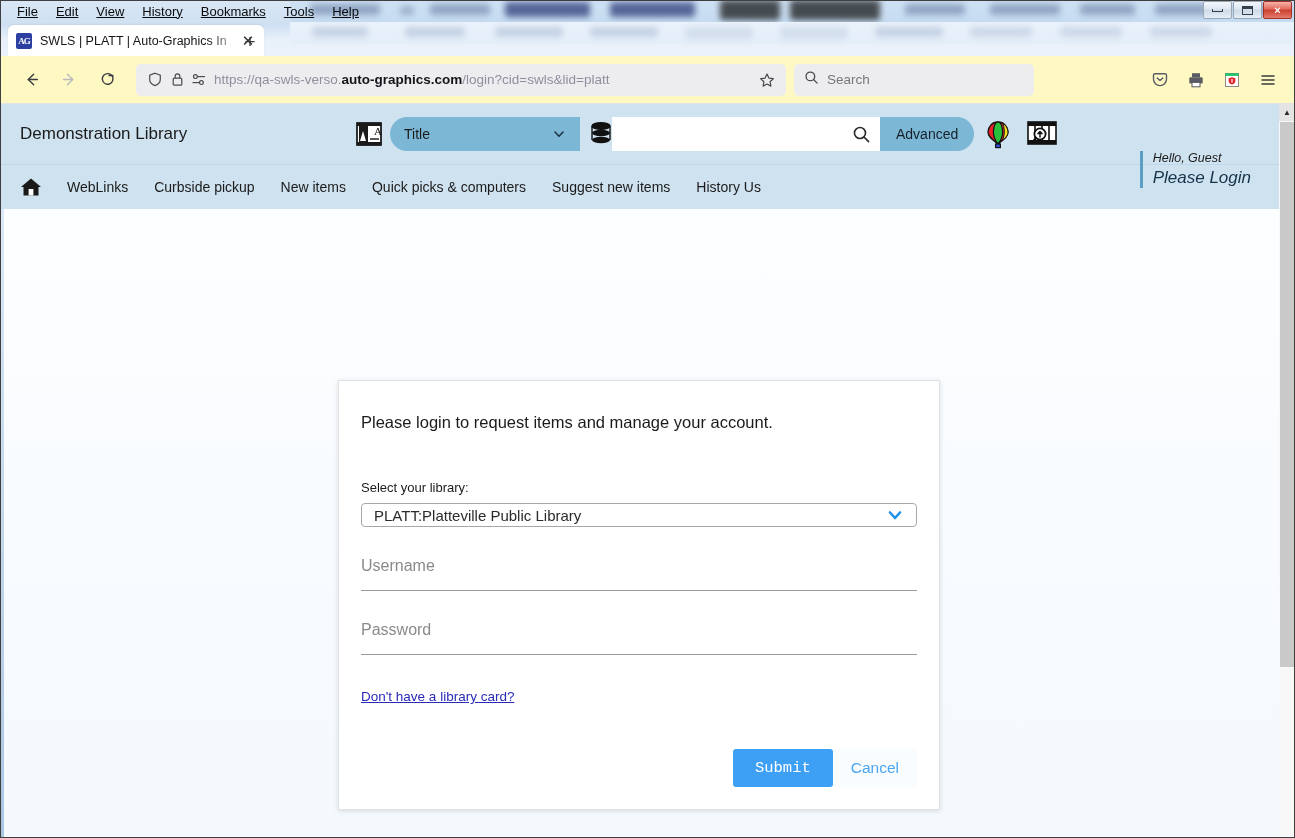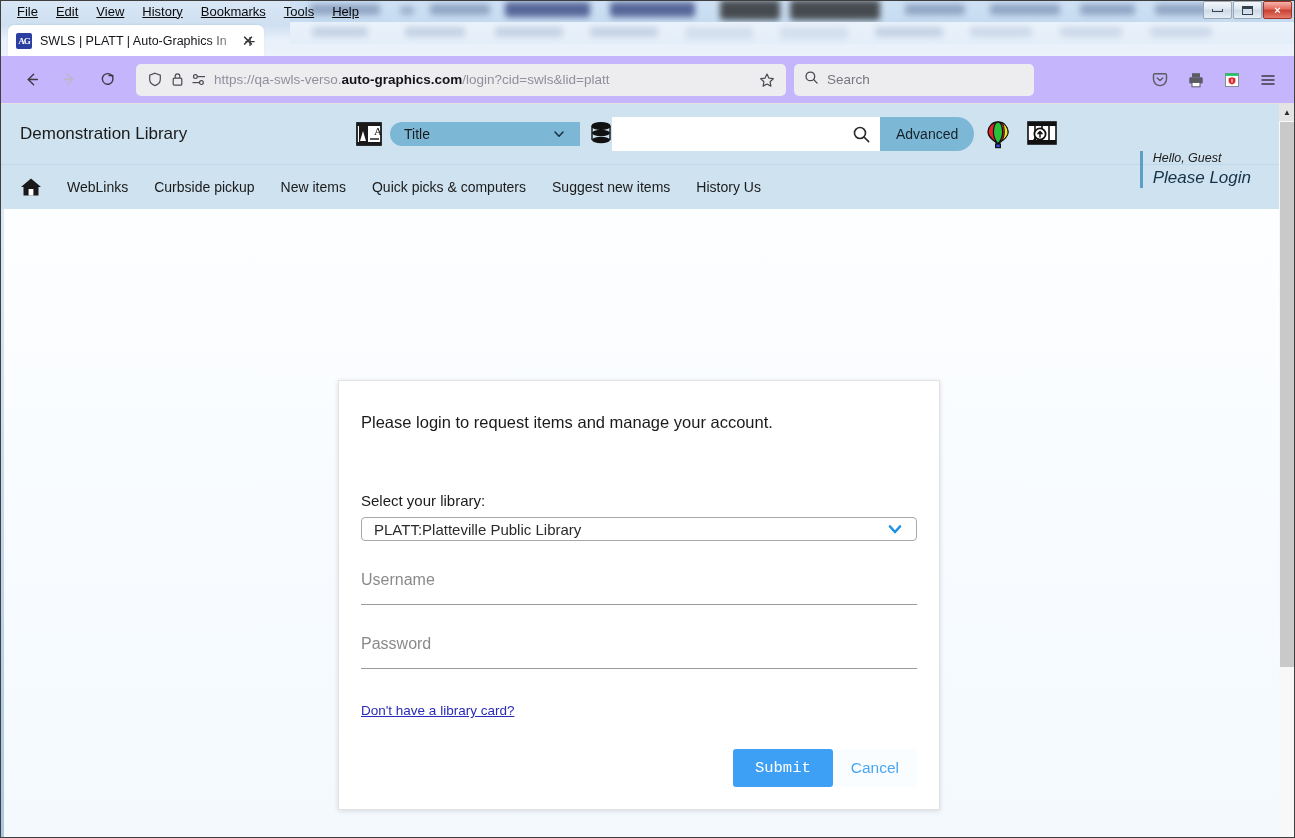--- a/index.html
+++ b/index.html
@@ -99,21 +99,21 @@
   .newtab {
     position: absolute; left: 238px; top: 8px;
     width: 24px; height: 22px;
     display:flex; align-items:center; justify-content:center;
     font-size: 19px; color: #3a3a3e; line-height: 1; font-weight: 300;
   }
 
   
   .navbar {
     position: absolute; left: 0; top: 56px; width: 1295px; height: 48px;
-    background: #c4b5fd;
+    background: #fef9c3;
     display: flex; align-items: center;
     border-bottom: 1px solid #e3e3e6;
   }
   .navbtn {
     width: 34px; height: 32px; margin-left: 4px;
     display:flex; align-items:center; justify-content:center;
     border-radius: 4px; flex: none;
   }
   .navbtn:first-child { margin-left: 14px; }
   .navbtn svg { display:block; }
@@ -158,21 +158,21 @@
   }
   .lib-title {
     margin-left: 20px; font-size: 17px; color: #1b1b1b; font-weight: 400;
   }
   .search-cluster {
     position: absolute; left: 356px; top: 13px;
     display: flex; align-items: center;
   }
   .lang-icon { width: 26px; height: 26px; flex:none; margin-right: 8px; }
   .scope-pill {
-    height: 24px; width: 190px;
+    height: 34px; width: 190px;
     background: #7cb8d6; border-radius: 17px 0 0 17px;
     display:flex; align-items:center; padding: 0 14px;
     position: relative;
   }
   .scope-label { font-size: 14px; color: #1b1b1b; flex:1; }
   .chev { width: 14px; height: 14px; flex:none; }
   .db-icon { width: 22px; height: 26px; margin-left: 10px; flex:none; }
   .search-input {
     width: 230px; height: 34px; background: #ffffff; border: none;
     margin-left: 0px;
@@ -237,21 +237,21 @@
     width: 602px; height: 430px;
     background: #ffffff;
     border: 1px solid #e2e2e2;
     box-shadow: 0 1px 5px rgba(0,0,0,.13);
     padding: 30px 22px 0 22px;
   }
   .card-head {
     font-size: 16.5px; color: #1b1b1b; margin: 2px 0 0 0;
   }
   .field-label {
-    font-size: 15px; color: #1b1b1b; margin-top: 60px;
+    font-size: 13px; color: #1b1b1b; margin-top: 48px;
   }
   .lib-select {
     position: relative;
     margin-top: 8px; height: 24px;
     border: 1px solid #a8a8a8; border-radius: 4px;
     display:flex; align-items:center; padding: 0 12px;
     font-size: 15px; color: #2b2b2b;
   }
   .lib-select .sel-chev {
     position:absolute; right: 12px; top: 50%; transform: translateY(-50%);

